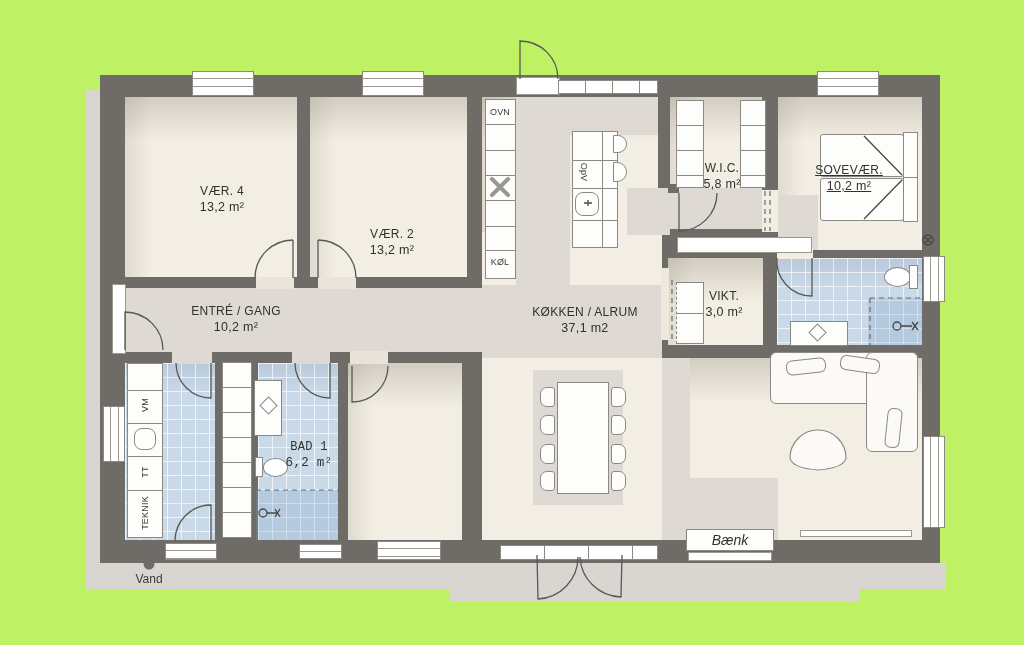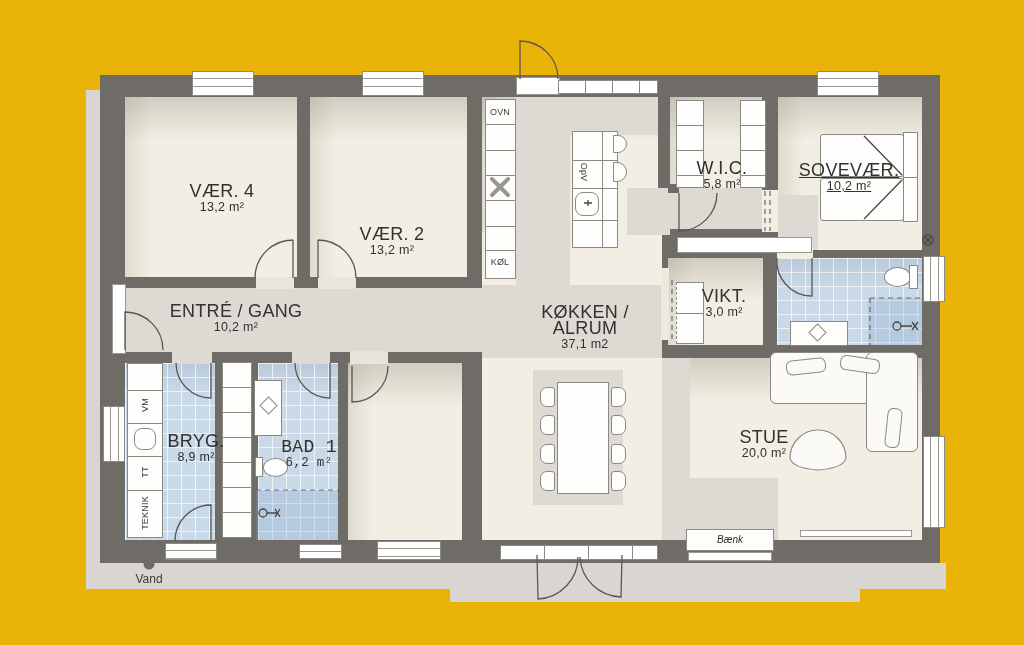--- a/index.html
+++ b/index.html
@@ -1,17 +1,17 @@
 <!DOCTYPE html>
 <html><head>
 <meta charset="utf-8">
 <style>
   html,body{margin:0;padding:0;background:#fff;}
   body{font-family:"Liberation Sans", sans-serif;}
-  #canvas{position:relative;width:1024px;height:645px;background:#eab308;overflow:hidden;}
+  #canvas{position:relative;width:1024px;height:645px;background:#bef264;overflow:hidden;}
   .a{position:absolute;box-sizing:border-box;}
   
   .shadow{background:#d9d6d2;}
   
   .wall{background:#6f6c68;}
   
   .cream{background:#f3eee3;}
   .shade{background-image:linear-gradient(180deg, rgba(125,118,106,.28), rgba(125,118,106,0) 44px),linear-gradient(90deg, rgba(125,118,106,.16), rgba(125,118,106,0) 26px);}
   .gray{background:#ded9d2;}
   .tile{background-color:#c9d9e8;
@@ -33,26 +33,26 @@
     background-image:linear-gradient(180deg, transparent 0 6px, #9a978e 6px 7px, transparent 7px 14px, #9a978e 14px 15px, transparent 15px);}
   .win-v{background:#fff;border:1px solid #8b8984;
     background-image:linear-gradient(90deg, transparent 0 6px, #9a978e 6px 7px, transparent 7px 14px, #9a978e 14px 15px, transparent 15px);}
   .glass{background:#fff;border:1px solid #8b8984;
     background-image:repeating-linear-gradient(90deg, transparent 0 43px, #8b8984 43px 44px);}
   .sidelight{background:#fff;border:1px solid #8b8984;
     background-image:repeating-linear-gradient(90deg, transparent 0 26px, #8b8984 26px 27px);}
   .thinwhite{background:#fff;border:1px solid #9a978e;}
   
   .rlabel{text-align:center;color:#32312e;line-height:16px;letter-spacing:.3px;}
-  .rlabel .rname{display:block;font-size:18px;}
+  .rlabel .rname{display:block;font-size:12px;}
   .rlabel .rarea{display:block;font-size:12.5px;}
   .flabel{font-size:9px;color:#3a3936;text-align:center;letter-spacing:.2px;white-space:nowrap;}
   .rotccw{transform:rotate(-90deg);transform-origin:center;}
   .rotcw{transform:rotate(90deg);transform-origin:center;}
-  .bench-label{font-style:italic;font-size:10px;color:#32312e;text-align:center;line-height:20px;}
+  .bench-label{font-style:italic;font-size:14px;color:#32312e;text-align:center;line-height:20px;}
   .vand-label{font-size:12px;color:#3a3936;text-align:center;}
   svg.overlay{position:absolute;left:0;top:0;pointer-events:none;}
 </style>
 </head>
 <body>
 
 <div id="canvas">
 
   <div class="a shadow" style="left:86px;top:90px;width:14px;height:473px;"></div>
   <div class="a shadow" style="left:86px;top:563px;width:860px;height:26px;"></div>
@@ -247,28 +247,20 @@
       <span class="rarea">5,8 m²</span>
   </div>
   <div class="a rlabel" style="left:789px;top:162px;width:120px;text-decoration:underline;">
     <span class="rname">SOVEVÆR.</span>
       <span class="rarea">10,2 m²</span>
   </div>
   <div class="a rlabel" style="left:674px;top:288px;width:100px;">
     <span class="rname">VIKT.</span>
       <span class="rarea">3,0 m²</span>
   </div>
-  <div class="a rlabel" style="left:146px;top:433px;width:100px;">
-    <span class="rname">BRYG.</span>
-      <span class="rarea">8,9 m²</span>
-  </div>
   <div class="a rlabel" style="left:259px;top:439px;width:100px;font-family:Liberation Mono, monospace;">
     <span class="rname">BAD 1</span>
       <span class="rarea">6,2 m²</span>
   </div>
-  <div class="a rlabel" style="left:714px;top:429px;width:100px;">
-    <span class="rname">STUE</span>
-      <span class="rarea">20,0 m²</span>
-  </div>
 
   <div class="a vand-label" style="left:119px;top:572px;width:60px;">Vand</div>
 
 </div>
 
 </body></html>

